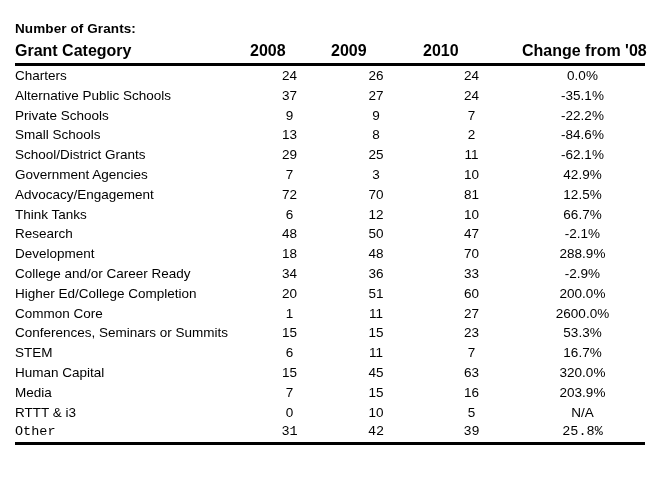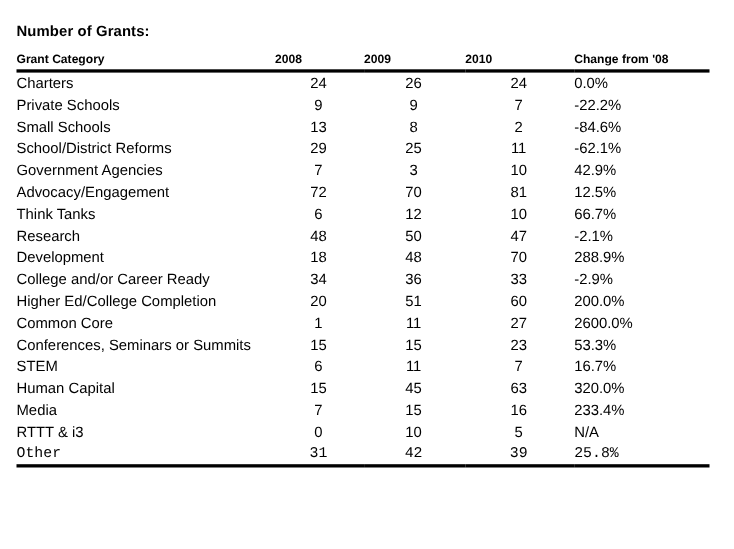--- a/index.html
+++ b/index.html
@@ -30,41 +30,41 @@
     table-layout: fixed;
     width: 630px;
     margin-top: 1px;
   }
   col.c0 { width: 235px; }
   col.c1 { width: 81px; }
   col.c2 { width: 92px; }
   col.c3 { width: 99px; }
   col.c4 { width: 123px; }
   th {
-    font-size: 11px;
+    font-size: 16px;
     font-weight: bold;
     height: 20px;
     vertical-align: bottom;
     padding: 0 0 3px 0;
     border-bottom: 3px solid #000000;
     white-space: nowrap;
   }
   td {
     font-size: 13.5px;
     font-weight: normal;
     height: 19.8px;
     line-height: 19.8px;
     padding: 0;
     white-space: nowrap;
     overflow: hidden;
   }
   th.c0, td.c0 { text-align: left; }
   th.c1, th.c2, th.c3 { text-align: left; }
   td.c1, td.c2, td.c3 { text-align: center; padding-right: 2px; }
-  th.c4, td.c4 { text-align: left; padding-right: 2px; }
+  th.c4, td.c4 { text-align: center; padding-right: 2px; }
   tbody tr:last-child td {
     border-bottom: 3px solid #000000;
     font-family: Liberation Mono, monospace;
   }
 </style>
 </head>
 <body>
 
 <div class="page">
   <div class="title">Number of Grants:</div>
@@ -88,35 +88,42 @@
     </thead>
     <tbody>
         <tr>
     <td class="c0">Charters</td>
     <td class="c1">24</td>
     <td class="c2">26</td>
     <td class="c3">24</td>
     <td class="c4">0.0%</td>
   </tr>
         <tr>
+    <td class="c0">Alternative Public Schools</td>
+    <td class="c1">37</td>
+    <td class="c2">27</td>
+    <td class="c3">24</td>
+    <td class="c4">-35.1%</td>
+  </tr>
+        <tr>
     <td class="c0">Private Schools</td>
     <td class="c1">9</td>
     <td class="c2">9</td>
     <td class="c3">7</td>
     <td class="c4">-22.2%</td>
   </tr>
         <tr>
     <td class="c0">Small Schools</td>
     <td class="c1">13</td>
     <td class="c2">8</td>
     <td class="c3">2</td>
     <td class="c4">-84.6%</td>
   </tr>
         <tr>
-    <td class="c0">School/District Reforms</td>
+    <td class="c0">School/District Grants</td>
     <td class="c1">29</td>
     <td class="c2">25</td>
     <td class="c3">11</td>
     <td class="c4">-62.1%</td>
   </tr>
         <tr>
     <td class="c0">Government Agencies</td>
     <td class="c1">7</td>
     <td class="c2">3</td>
     <td class="c3">10</td>
@@ -190,21 +197,21 @@
     <td class="c1">15</td>
     <td class="c2">45</td>
     <td class="c3">63</td>
     <td class="c4">320.0%</td>
   </tr>
         <tr>
     <td class="c0">Media</td>
     <td class="c1">7</td>
     <td class="c2">15</td>
     <td class="c3">16</td>
-    <td class="c4">233.4%</td>
+    <td class="c4">203.9%</td>
   </tr>
         <tr>
     <td class="c0">RTTT &amp; i3</td>
     <td class="c1">0</td>
     <td class="c2">10</td>
     <td class="c3">5</td>
     <td class="c4">N/A</td>
   </tr>
         <tr>
     <td class="c0">Other</td>

